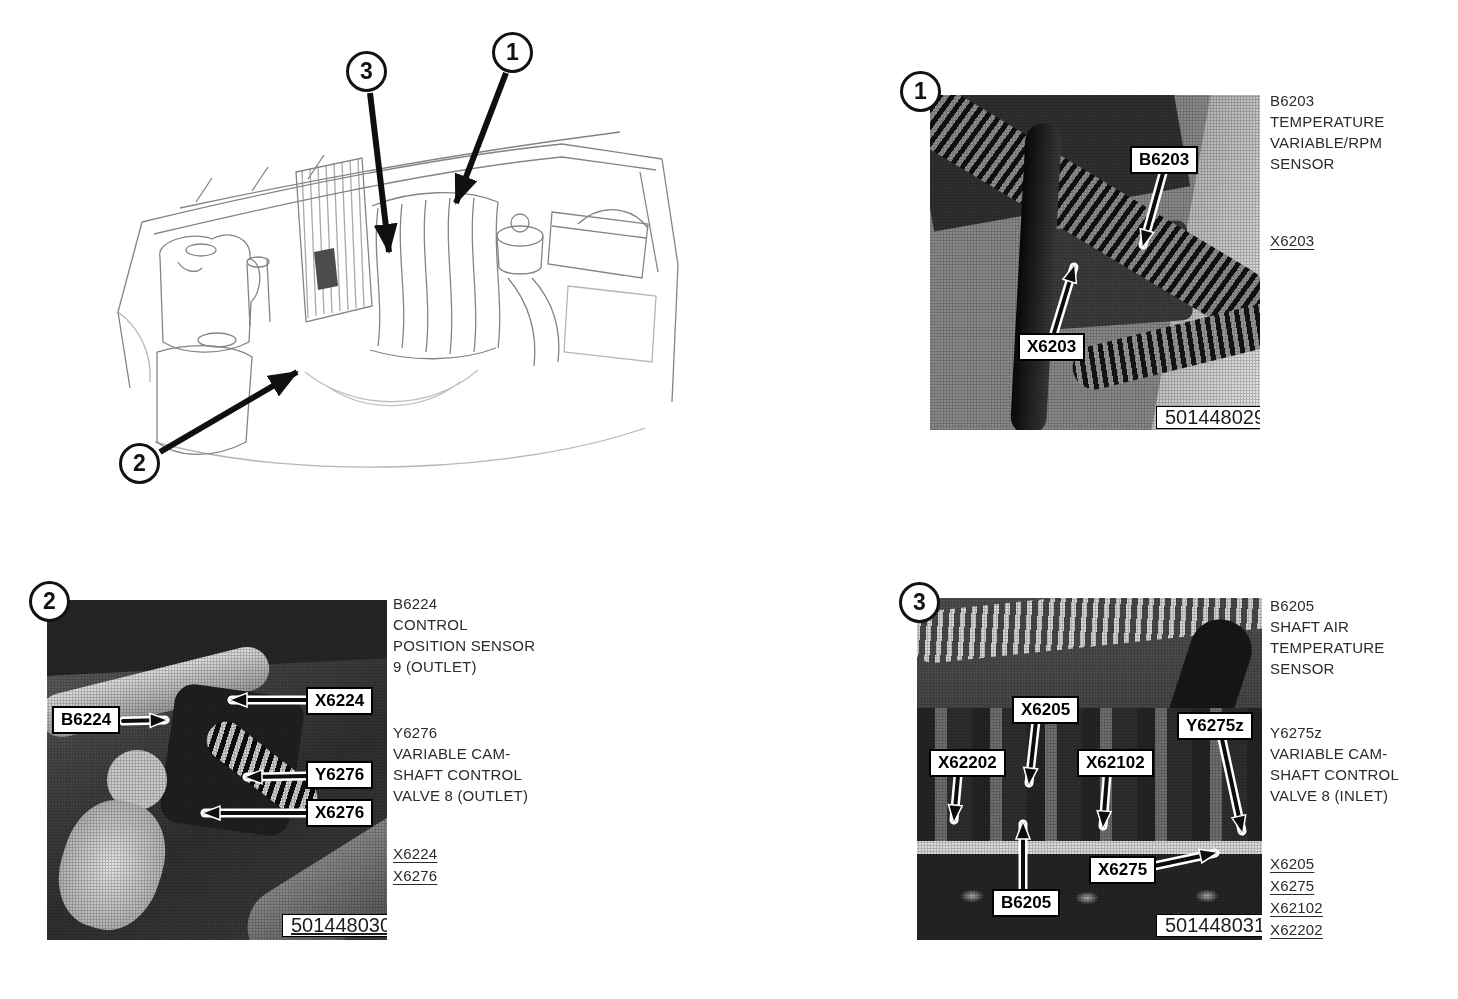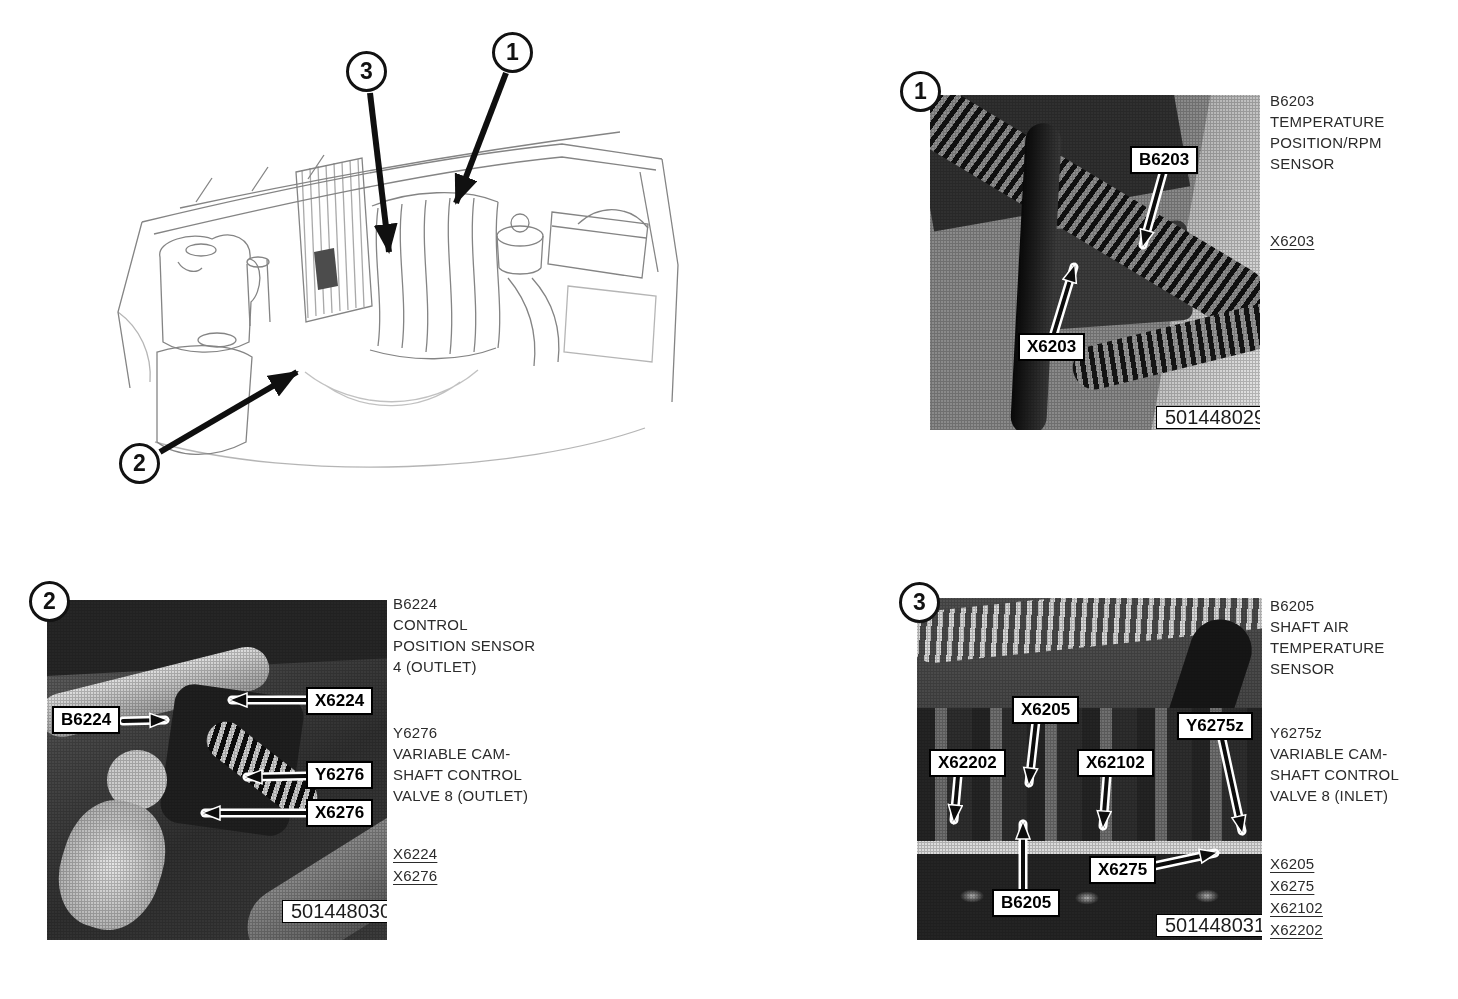--- a/index.html
+++ b/index.html
@@ -110,21 +110,21 @@
       </g>
     </svg>
     <div class="plabel" style="left:200px;top:51px;">B6203</div>
     <div class="plabel" style="left:88px;top:238px;">X6203</div>
     <div class="pcode" style="left:226px;top:311px;">501448029</div>
   </div>
 
   <div class="desc" style="left:1270px;top:90px;">
     <div>B6203</div>
     <div>TEMPERATURE</div>
-    <div>POSITION/RPM</div>
+    <div>VARIABLE/RPM</div>
     <div>SENSOR</div>
   </div>
   <div class="links" style="left:1270px;top:230px;">
     <span class="lnk">X6203</span>
   </div>
 
   <div class="badge" style="left:29px;top:581px;">2</div>
 
   <div class="photo" style="left:47px;top:600px;width:340px;height:340px;background:linear-gradient(150deg,#6f6f6f 0%,#474747 30%,#303030 60%,#3c3c3c 100%);">
     <div class="shape" style="left:-5px;top:-8px;width:350px;height:75px;background:#262626;transform:rotate(-3deg);"></div>
@@ -144,28 +144,28 @@
         <line x1="259" y1="176" x2="200" y2="177" stroke="#fff" stroke-width="9"></line>
         <line x1="259" y1="176" x2="200" y2="177" stroke="#0d0d0d" stroke-width="4" marker-end="url(#head-cased)"></line>
         <line x1="259" y1="213" x2="158" y2="213" stroke="#fff" stroke-width="9"></line>
         <line x1="259" y1="213" x2="158" y2="213" stroke="#0d0d0d" stroke-width="4" marker-end="url(#head-cased)"></line>
       </g>
     </svg>
     <div class="plabel" style="left:5px;top:106px;">B6224</div>
     <div class="plabel" style="left:259px;top:87px;">X6224</div>
     <div class="plabel" style="left:259px;top:161px;">Y6276</div>
     <div class="plabel" style="left:259px;top:199px;">X6276</div>
-    <div class="pcode" style="left:235px;top:300px;">501448030</div>
+    <div class="pcode" style="left:235px;top:314px;text-decoration:underline;">501448030</div>
   </div>
 
   <div class="desc" style="left:393px;top:593px;">
     <div>B6224</div>
     <div>CONTROL</div>
     <div>POSITION SENSOR</div>
-    <div>4 (OUTLET)</div>
+    <div>9 (OUTLET)</div>
   </div>
   <div class="desc" style="left:393px;top:722px;">
     <div>Y6276</div>
     <div>VARIABLE CAM-</div>
     <div>SHAFT CONTROL</div>
     <div>VALVE 8 (OUTLET)</div>
   </div>
   <div class="links" style="left:393px;top:843px;">
     <span class="lnk">X6224</span>
     <span class="lnk">X6276</span>

